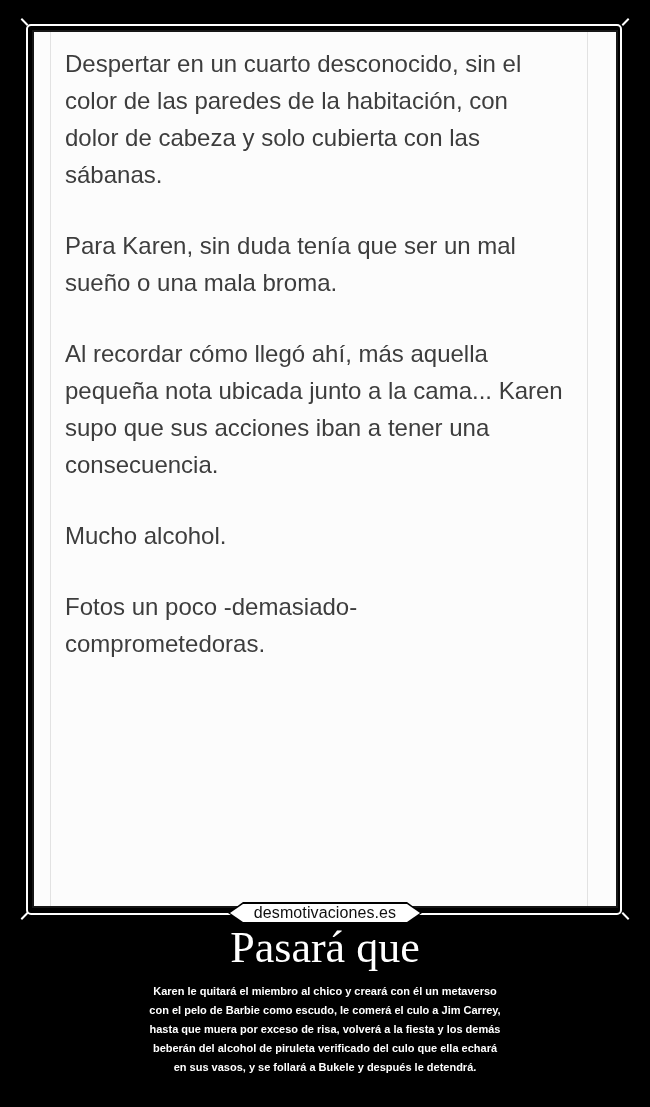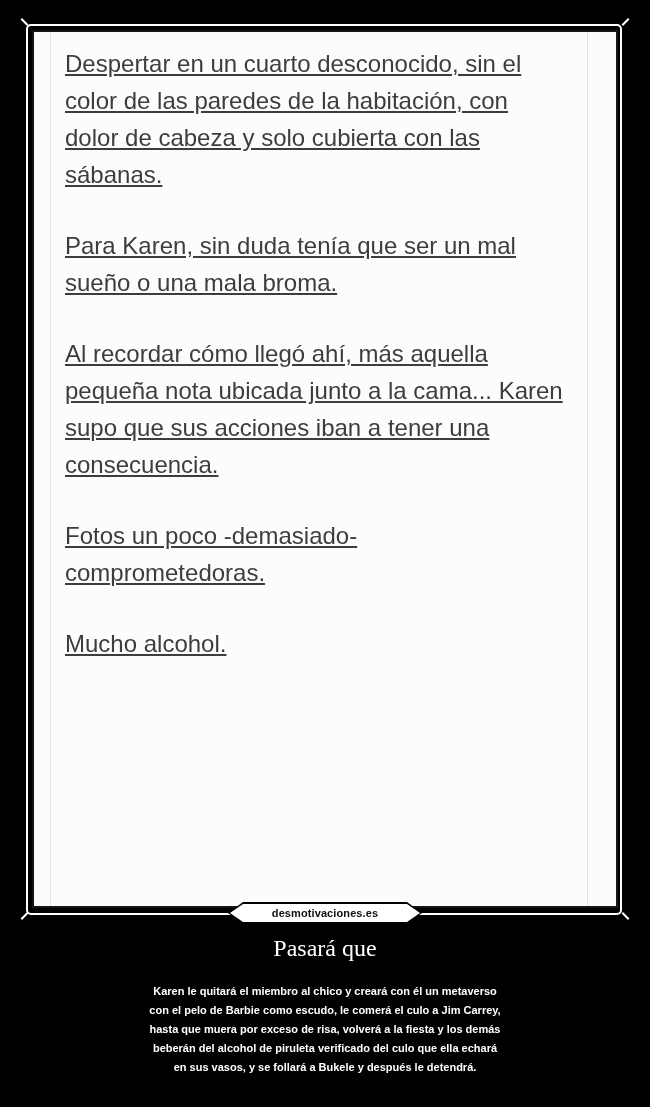--- a/index.html
+++ b/index.html
@@ -52,21 +52,20 @@
     left: 31px; top: 13px;
     width: 530px;
     color: #3d3d3d;
     font-size: 24px;
     line-height: 37px;
     letter-spacing: 0;
   }
   .story p.story-par {
     margin: 0 0 34px 0;
     white-space: pre-line;
-    text-decoration: underline;
   }
 
   
   .ribbon-wrap {
     position: absolute;
     left: 0; right: 0; top: 902px;
     display: flex; justify-content: center;
     z-index: 5;
   }
   .ribbon {
@@ -78,33 +77,33 @@
   }
   .ribbon .ribbon-inner {
     position: absolute; left: 2px; top: 2px; right: 2px; bottom: 2px;
     background: #fff;
     clip-path: polygon(0 50%, 13px 0, calc(100% - 13px) 0, 100% 50%, calc(100% - 13px) 100%, 13px 100%);
   }
   .ribbon .ribbon-label {
     position: relative;
     z-index: 2;
     color: #101010;
-    font-weight: bold;
-    font-size: 11px;
+    font-weight: normal;
+    font-size: 16px;
     letter-spacing: 0.1px;
     line-height: 18px;
   }
 
   .title {
     position: absolute;
     left: 0; right: 0; top: 926px;
     text-align: center;
     font-family: "Liberation Serif", serif;
     font-weight: 400;
-    font-size: 24px;
+    font-size: 44px;
     line-height: 44px;
     color: #ffffff;
   }
 
   .caption {
     position: absolute;
     left: 25px; right: 25px; top: 982px;
     text-align: center;
     color: #ffffff;
     font-weight: bold;
@@ -129,23 +128,23 @@
       <p class="story-par">Despertar en un cuarto desconocido, sin el
 color de las paredes de la habitación, con
 dolor de cabeza y solo cubierta con las
 sábanas.</p>
       <p class="story-par">Para Karen, sin duda tenía que ser un mal
 sueño o una mala broma.</p>
       <p class="story-par">Al recordar cómo llegó ahí, más aquella
 pequeña nota ubicada junto a la cama... Karen
 supo que sus acciones iban a tener una
 consecuencia.</p>
+      <p class="story-par">Mucho alcohol.</p>
       <p class="story-par">Fotos un poco -demasiado-
 comprometedoras.</p>
-      <p class="story-par">Mucho alcohol.</p>
     </div>
 </div>
 
 <div class="ribbon-wrap">
   <div class="ribbon">
     <div class="ribbon-inner"></div>
     <span class="ribbon-label">desmotivaciones.es</span>
   </div>
 </div>
 

